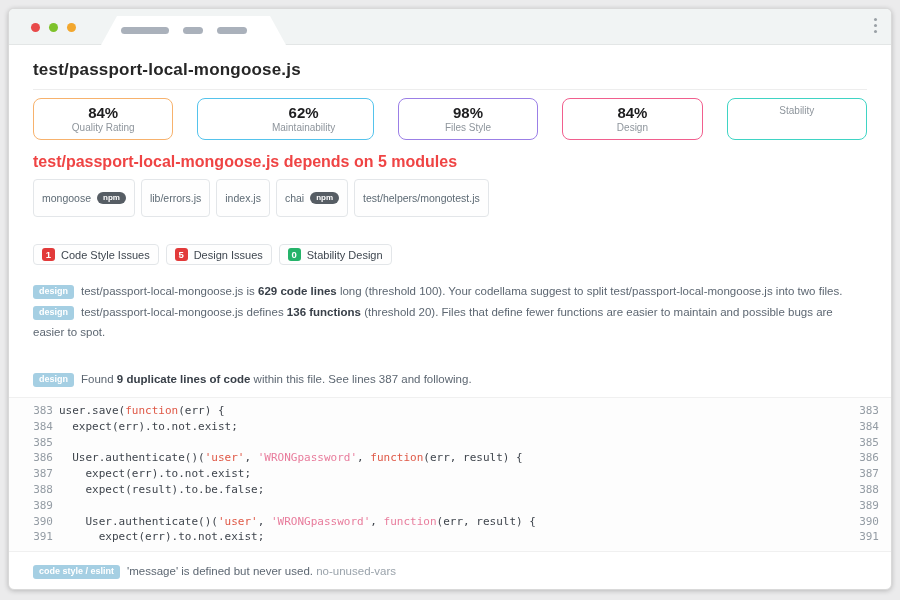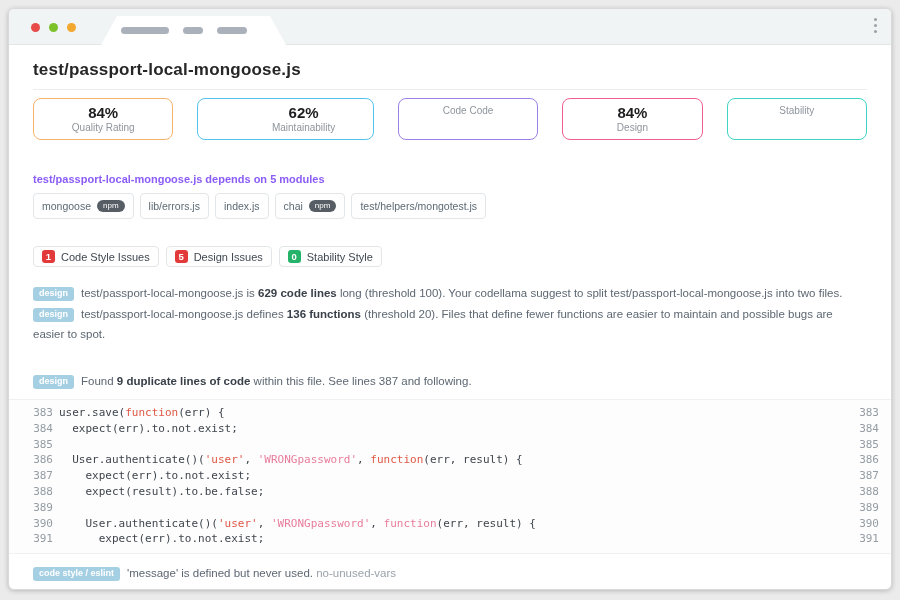--- a/index.html
+++ b/index.html
@@ -24,26 +24,26 @@
   
   .content { padding:6px 24px 0 24px; }
   h1.title { font-size:17px; font-weight:bold; color:#262626; margin-top:9px; letter-spacing:.2px; }
   .rule { border:none; border-top:1px solid #ededed; margin-top:9px; }
 
   .metrics { display:flex; gap:24px; margin-top:8px; }
   .metric-card { flex:1; border:1.5px solid; border-radius:8px; text-align:center; padding:5px 0 6px; background:#fff; }
   .metric-value { font-size:15px; font-weight:bold; color:#1d1d1f; }
   .metric-label { font-size:10px; color:#8e959c; margin-top:1px; }
 
-  h2.dep-heading { font-size:11px; font-weight:bold; color:#8b5cf6; margin-top:33px; }
+  h2.dep-heading { font-size:16px; font-weight:bold; color:#ef4444; margin-top:13px; }
 
   .modules { display:flex; gap:6px; margin-top:8px; flex-wrap:wrap; }
   .module-pill { display:inline-flex; align-items:center; border:1px solid #e3e6e9; border-radius:4px;
-                 background:#fefefe; padding:6px 8px; font-size:10.5px; color:#5d6a74; }
-  .npm-badge { margin-left:6px; background:#565d64; color:#fff; font-size:8px; font-weight:normal;
+                 background:#fefefe; padding:12px 8px; font-size:10.5px; color:#5d6a74; }
+  .npm-badge { margin-left:6px; background:#565d64; color:#fff; font-size:8px; font-weight:bold;
                border-radius:7px; padding:1.5px 6px 2px; line-height:1; }
 
   .issues { display:flex; gap:7px; margin-top:27px; }
   .issue-pill { display:inline-flex; align-items:center; gap:6px; border:1px solid #e3e6e9;
                 border-radius:4px; background:#fefefe; padding:3px 8px; }
   .issue-count { width:13px; height:13px; border-radius:3px; color:#fff; font-size:9.5px; font-weight:bold;
                  display:flex; align-items:center; justify-content:center; }
   .issue-label { font-size:11px; color:#3f4750; }
 
   .notes { margin-top:16px; }
@@ -97,21 +97,22 @@
     <div class="metrics" id="metrics">
         <div class="metric-card" style="border-color: rgb(247, 178, 109);">
           <div class="metric-value">84%</div>
           <div class="metric-label">Quality Rating</div>
         </div>
         <div class="metric-card" style="border-color: rgb(85, 195, 236); padding-left: 36px;">
           <div class="metric-value">62%</div>
           <div class="metric-label">Maintainability</div>
         </div>
         <div class="metric-card" style="border-color: rgb(155, 127, 230);">
-          <div class="metric-label">Code Code</div>
+          <div class="metric-value">98%</div>
+          <div class="metric-label">Files Style</div>
         </div>
         <div class="metric-card" style="border-color: rgb(241, 95, 142);">
           <div class="metric-value">84%</div>
           <div class="metric-label">Design</div>
         </div>
         <div class="metric-card" style="border-color: rgb(63, 212, 196);">
           <div class="metric-label">Stability</div>
         </div>
       </div>
 
@@ -140,21 +141,21 @@
         <span class="issue-pill">
           <span class="issue-count" style="background: rgb(226, 58, 58);">1</span>
           <span class="issue-label">Code Style Issues</span>
         </span>
         <span class="issue-pill">
           <span class="issue-count" style="background: rgb(226, 58, 58);">5</span>
           <span class="issue-label">Design Issues</span>
         </span>
         <span class="issue-pill">
           <span class="issue-count" style="background: rgb(37, 179, 106);">0</span>
-          <span class="issue-label">Stability Style</span>
+          <span class="issue-label">Stability Design</span>
         </span>
       </div>
 
     <div class="notes" id="fileNotes">
         <div class="note"><span class="note-badge">design</span><span>test/passport-local-mongoose.js is </span><span class="seg-bold">629 code lines</span><span> long (threshold 100). Your codellama suggest to split test/passport-local-mongoose.js into two files.</span></div>
         <div class="note"><span class="note-badge">design</span><span>test/passport-local-mongoose.js defines </span><span class="seg-bold">136 functions</span><span> (threshold 20). Files that define fewer functions are easier to maintain and possible bugs are easier to spot.</span></div>
       </div>
     <div class="note note-solo" id="dupNote"><span class="note-badge">design</span><span>Found </span><span class="seg-bold">9 duplicate lines of code</span><span> within this file. See lines 387 and following.</span></div>
 
     <div class="code-block">

